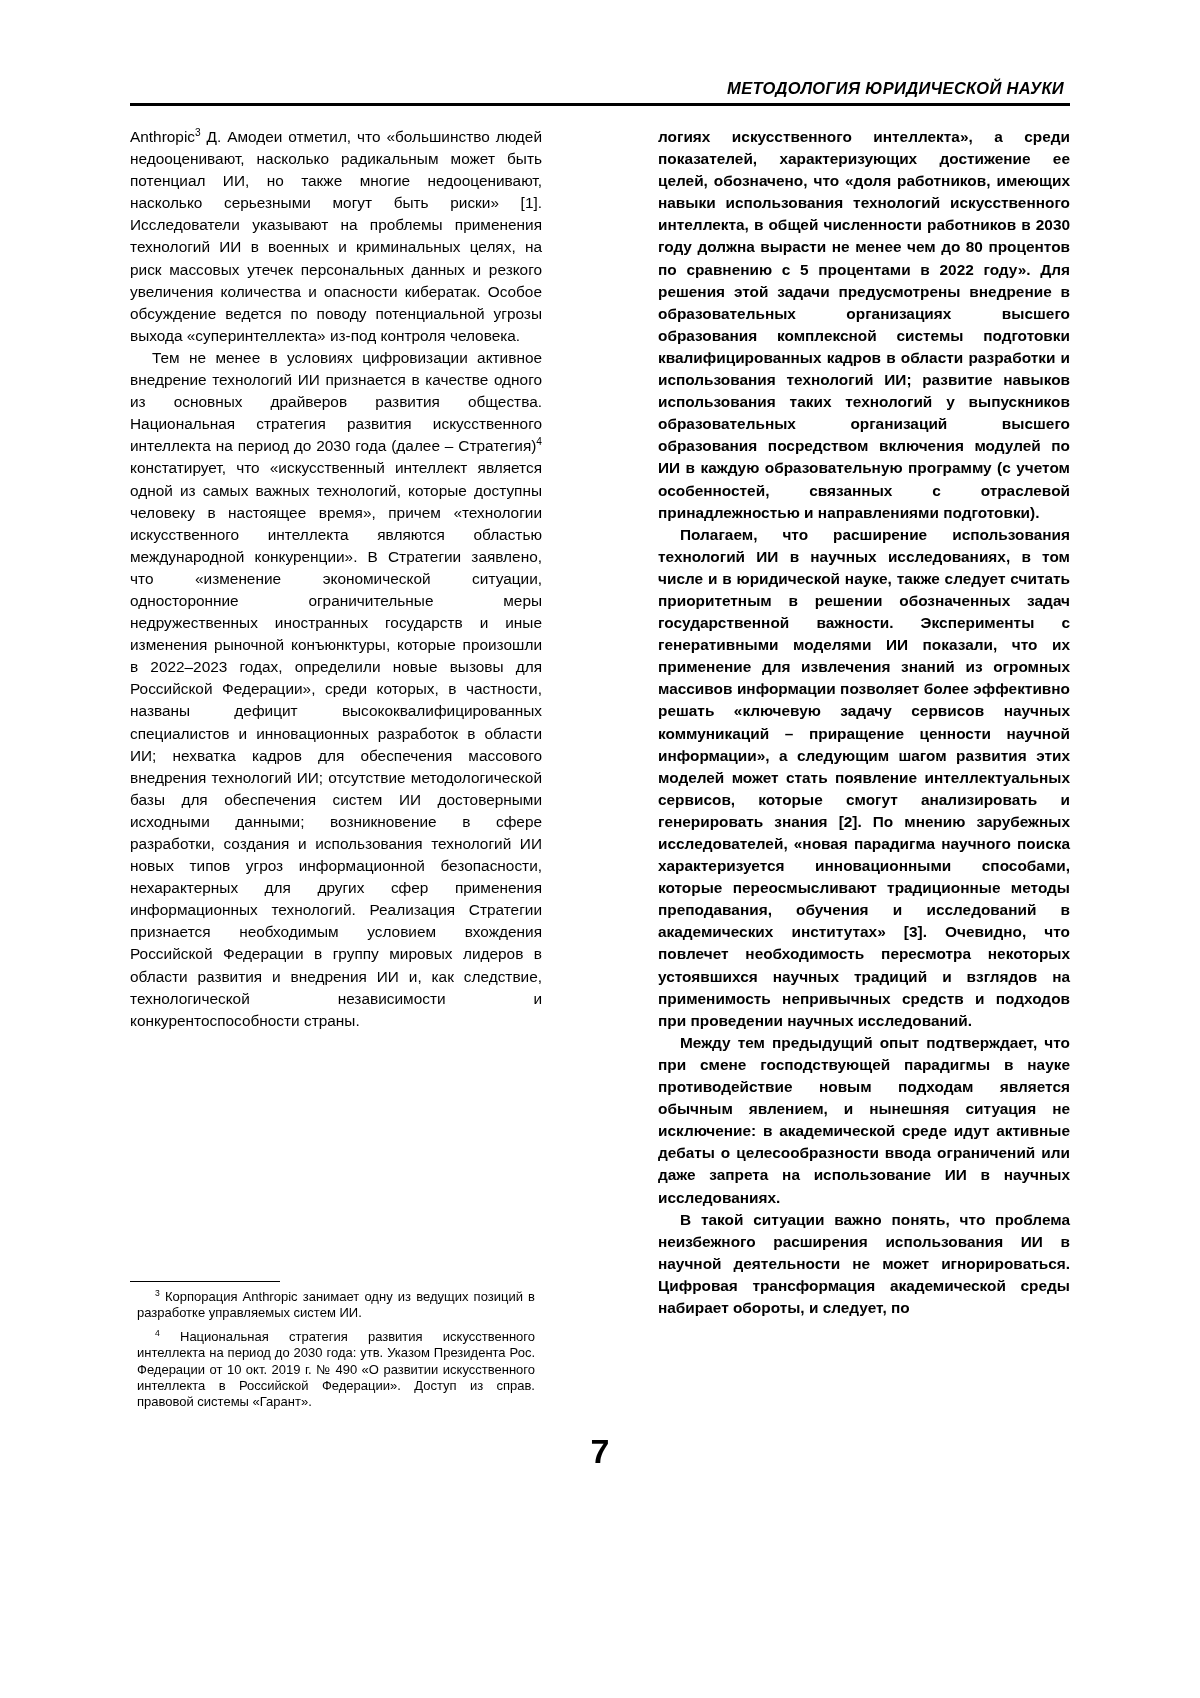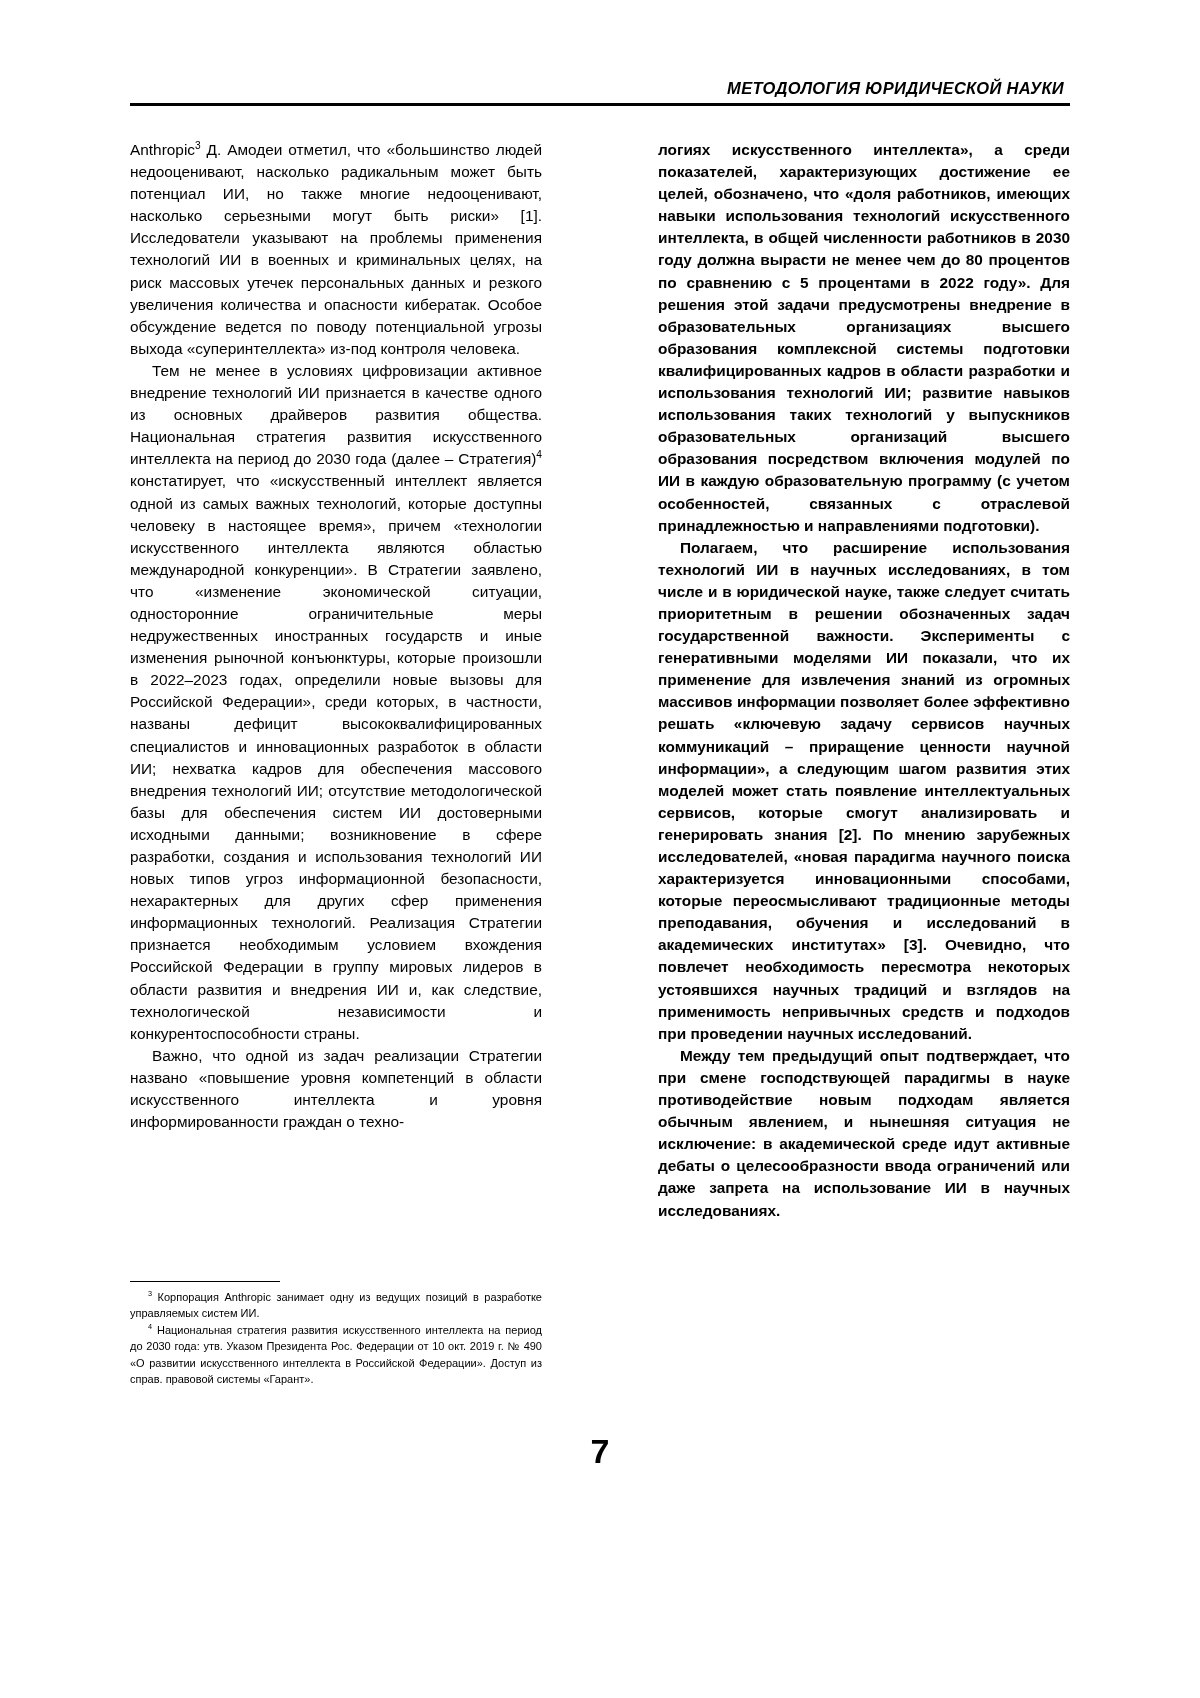--- a/index.html
+++ b/index.html
@@ -62,37 +62,37 @@
   .col-right { left: 528px; font-weight: bold; }
 
   p.body {
     margin: 0;
     font-size: 15.4px;
     line-height: 22.1px;
     text-align: justify;
     text-indent: 22px;
     hyphens: manual;
   }
-  p.body.noindent { text-indent: 0; margin-top: 13px; }
+  p.body.noindent { text-indent: 0; }
 
   .footnotes {
     position: absolute;
     left: 130px;
     top: 1281px;
     width: 412px;
   }
   .fn-rule {
     width: 150px;
     height: 1px;
     background: #000;
     margin-bottom: 7px;
   }
   p.footnote {
-    margin: 0;
-    font-size: 11px;
+    margin: 7px;
+    font-size: 13px;
     line-height: 16.4px;
     text-align: justify;
     text-indent: 18px;
   }
   .sup {
     font-size: 0.66em;
     vertical-align: super;
     line-height: 0;
   }
   .folio {
@@ -113,27 +113,27 @@
   <div class="header">
     <div class="header-title">МЕТОДОЛОГИЯ ЮРИДИЧЕСКОЙ НАУКИ</div>
     <div class="header-rule"></div>
   </div>
 
   <div class="columns">
 
     <div class="col col-left">
       <p class="body noindent">Anthropic<span class="sup">3</span> Д. Амодеи отметил, что «большинство людей недооценивают, насколько радикальным может быть потенциал ИИ, но также многие недооценивают, насколько серьезными могут быть риски» [1]. Исследователи указывают на проблемы применения технологий ИИ в военных и криминальных целях, на риск массовых утечек персональных данных и резкого увеличения количества и опасности кибератак. Особое обсуждение ведется по поводу потенциальной угрозы выхода «суперинтеллекта» из-под контроля человека.</p>
       <p class="body">Тем не менее в условиях цифровизации активное внедрение технологий ИИ признается в качестве одного из основных драйверов развития общества. Национальная стратегия развития искусственного интеллекта на период до 2030 года (далее – Стратегия)<span class="sup">4</span> констатирует, что «искусственный интеллект является одной из самых важных технологий, которые доступны человеку в настоящее время», причем «технологии искусственного интеллекта являются областью международной конкуренции». В Стратегии заявлено, что «изменение экономической ситуации, односторонние ограничительные меры недружественных иностранных государств и иные изменения рыночной конъюнктуры, которые произошли в 2022–2023 годах, определили новые вызовы для Российской Федерации», среди которых, в частности, названы дефицит высококвалифицированных специалистов и инновационных разработок в области ИИ; нехватка кадров для обеспечения массового внедрения технологий ИИ; отсутствие методологической базы для обеспечения систем ИИ достоверными исходными данными; возникновение в сфере разработки, создания и использования технологий ИИ новых типов угроз информационной безопасности, нехарактерных для других сфер применения информационных технологий. Реализация Стратегии признается необходимым условием вхождения Российской Федерации в группу мировых лидеров в области развития и внедрения ИИ и, как следствие, технологической независимости и конкурентоспособности страны.</p>
-      <p class="body">Важно, что одной из задач реализации Стратегии названо «повышение уровня компетенций в области искусственного интеллекта и уровня информированности граждан о техно-</p>
     </div>
 
     <div class="col col-right">
       <p class="body noindent">логиях искусственного интеллекта», а среди показателей, характеризующих достижение ее целей, обозначено, что «доля работников, имеющих навыки использования технологий искусственного интеллекта, в общей численности работников в 2030 году должна вырасти не менее чем до 80 процентов по сравнению с 5 процентами в 2022 году». Для решения этой задачи предусмотрены внедрение в образовательных организациях высшего образования комплексной системы подготовки квалифицированных кадров в области разработки и использования технологий ИИ; развитие навыков использования таких технологий у выпускников образовательных организаций высшего образования посредством включения модулей по ИИ в каждую образовательную программу (с учетом особенностей, связанных с отраслевой принадлежностью и направлениями подготовки).</p>
       <p class="body">Полагаем, что расширение использования технологий ИИ в научных исследованиях, в том числе и в юридической науке, также следует считать приоритетным в решении обозначенных задач государственной важности. Эксперименты с генеративными моделями ИИ показали, что их применение для извлечения знаний из огромных массивов информации позволяет более эффективно решать «ключевую задачу сервисов научных коммуникаций – приращение ценности научной информации», а следующим шагом развития этих моделей может стать появление интеллектуальных сервисов, которые смогут анализировать и генерировать знания [2]. По мнению зарубежных исследователей, «новая парадигма научного поиска характеризуется инновационными способами, которые переосмысливают традиционные методы преподавания, обучения и исследований в академических институтах» [3]. Очевидно, что повлечет необходимость пересмотра некоторых устоявшихся научных традиций и взглядов на применимость непривычных средств и подходов при проведении научных исследований.</p>
       <p class="body">Между тем предыдущий опыт подтверждает, что при смене господствующей парадигмы в науке противодействие новым подходам является обычным явлением, и нынешняя ситуация не исключение: в академической среде идут активные дебаты о целесообразности ввода ограничений или даже запрета на использование ИИ в научных исследованиях.</p>
+      <p class="body">В такой ситуации важно понять, что проблема неизбежного расширения использования ИИ в научной деятельности не может игнорироваться. Цифровая трансформация академической среды набирает обороты, и следует, по</p>
     </div>
 
   </div>
 
   <div class="footnotes">
     <div class="fn-rule"></div>
     <p class="footnote"><span class="sup">3</span> Корпорация Anthropic занимает одну из ведущих позиций в разработке управляемых систем ИИ.</p>
     <p class="footnote"><span class="sup">4</span> Национальная стратегия развития искусственного интеллекта на период до 2030 года: утв. Указом Президента Рос. Федерации от 10 окт. 2019 г. № 490 «О развитии искусственного интеллекта в Российской Федерации». Доступ из справ. правовой системы «Гарант».</p>
   </div>
 

